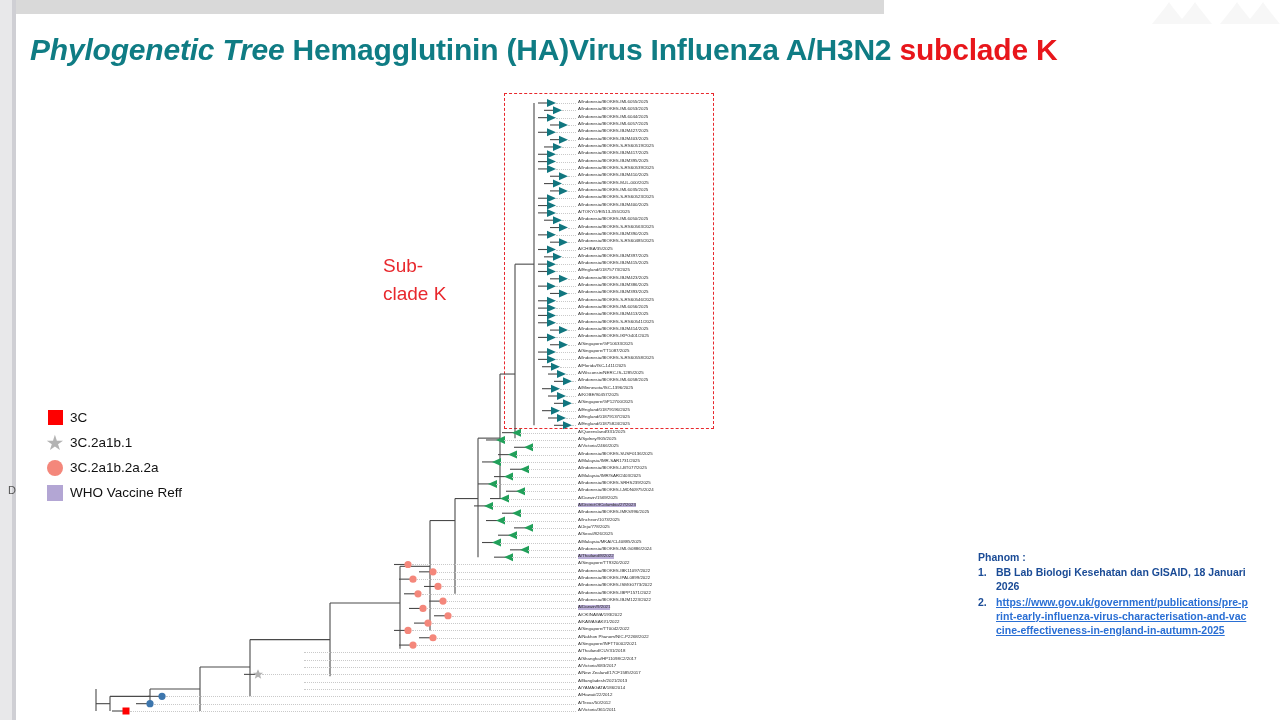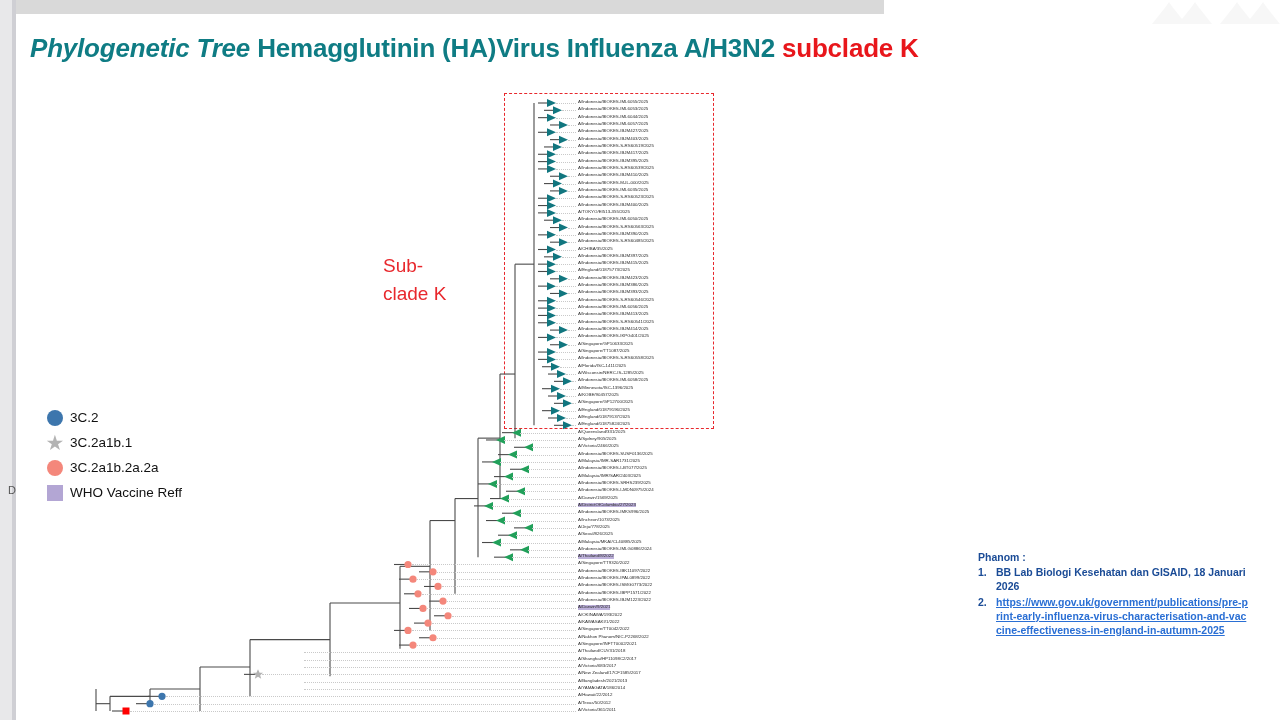--- a/index.html
+++ b/index.html
@@ -5,21 +5,21 @@
   html,body{margin:0;padding:0;}
   body{width:1280px;height:720px;background:#ffffff;position:relative;overflow:hidden;
        font-family:"Liberation Sans",sans-serif;}
   .topbar{position:absolute;left:0;top:0;width:884px;height:14px;background:#d9d9d9;}
   .leftedge{position:absolute;left:0;top:0;width:12px;height:720px;background:#e8e8ea;}
   .leftedge2{position:absolute;left:12px;top:0;width:4px;height:720px;background:#cfcfd4;}
   .watermark{position:absolute;right:8px;top:0px;width:120px;height:26px;opacity:.5;}
   .wm-shape{position:absolute;width:34px;height:22px;background:#f0f0f0;
      clip-path:polygon(50% 0,62% 26%,100% 100%,0 100%,38% 26%);}
 
-  .title{position:absolute;left:30px;top:33px;font-size:26px;font-weight:bold;
+  .title{position:absolute;left:30px;top:33px;font-size:30px;font-weight:bold;
      color:#0f7c84;letter-spacing:-.2px;white-space:nowrap;text-align:center;}
   .title .ital{font-style:italic;}
   .title .red{color:#e8161b;}
 
   .subclade-label{position:absolute;left:383px;top:252px;font-size:19px;color:#e8282d;
      line-height:1.45;}
 
   .kbox{position:absolute;left:504px;top:93px;width:210px;height:336px;
      border:1px dashed #e8282d;box-sizing:border-box;}
 
@@ -443,23 +443,23 @@
     <div class="tip" style="left: 578px; top: 693.349px;">A/Hawaii/22/2012</div>
     <div class="dleader" style="left: 154px; top: 703.675px; width: 422px;"></div>
     <div class="tip" style="left: 578px; top: 700.675px;">A/Texas/50/2012</div>
     <div class="dleader" style="left: 130px; top: 711px; width: 446px;"></div>
     <div class="tip" style="left: 578px; top: 708px;">A/Victoria/361/2011</div>
   </div>
 
 <div class="legend">
   <div class="lrow">
     <span class="lsym">
-        <span class="ci"></span>
+        <span class="sq"></span>
       </span>
-    <span class="ltext">3C.2</span>
+    <span class="ltext">3C</span>
   </div>
   <div class="lrow">
     <span class="lsym">
         <span class="st">★</span>
       </span>
     <span class="ltext">3C.2a1b.1</span>
   </div>
   <div class="lrow">
     <span class="lsym">
         <span class="ci2"></span>

